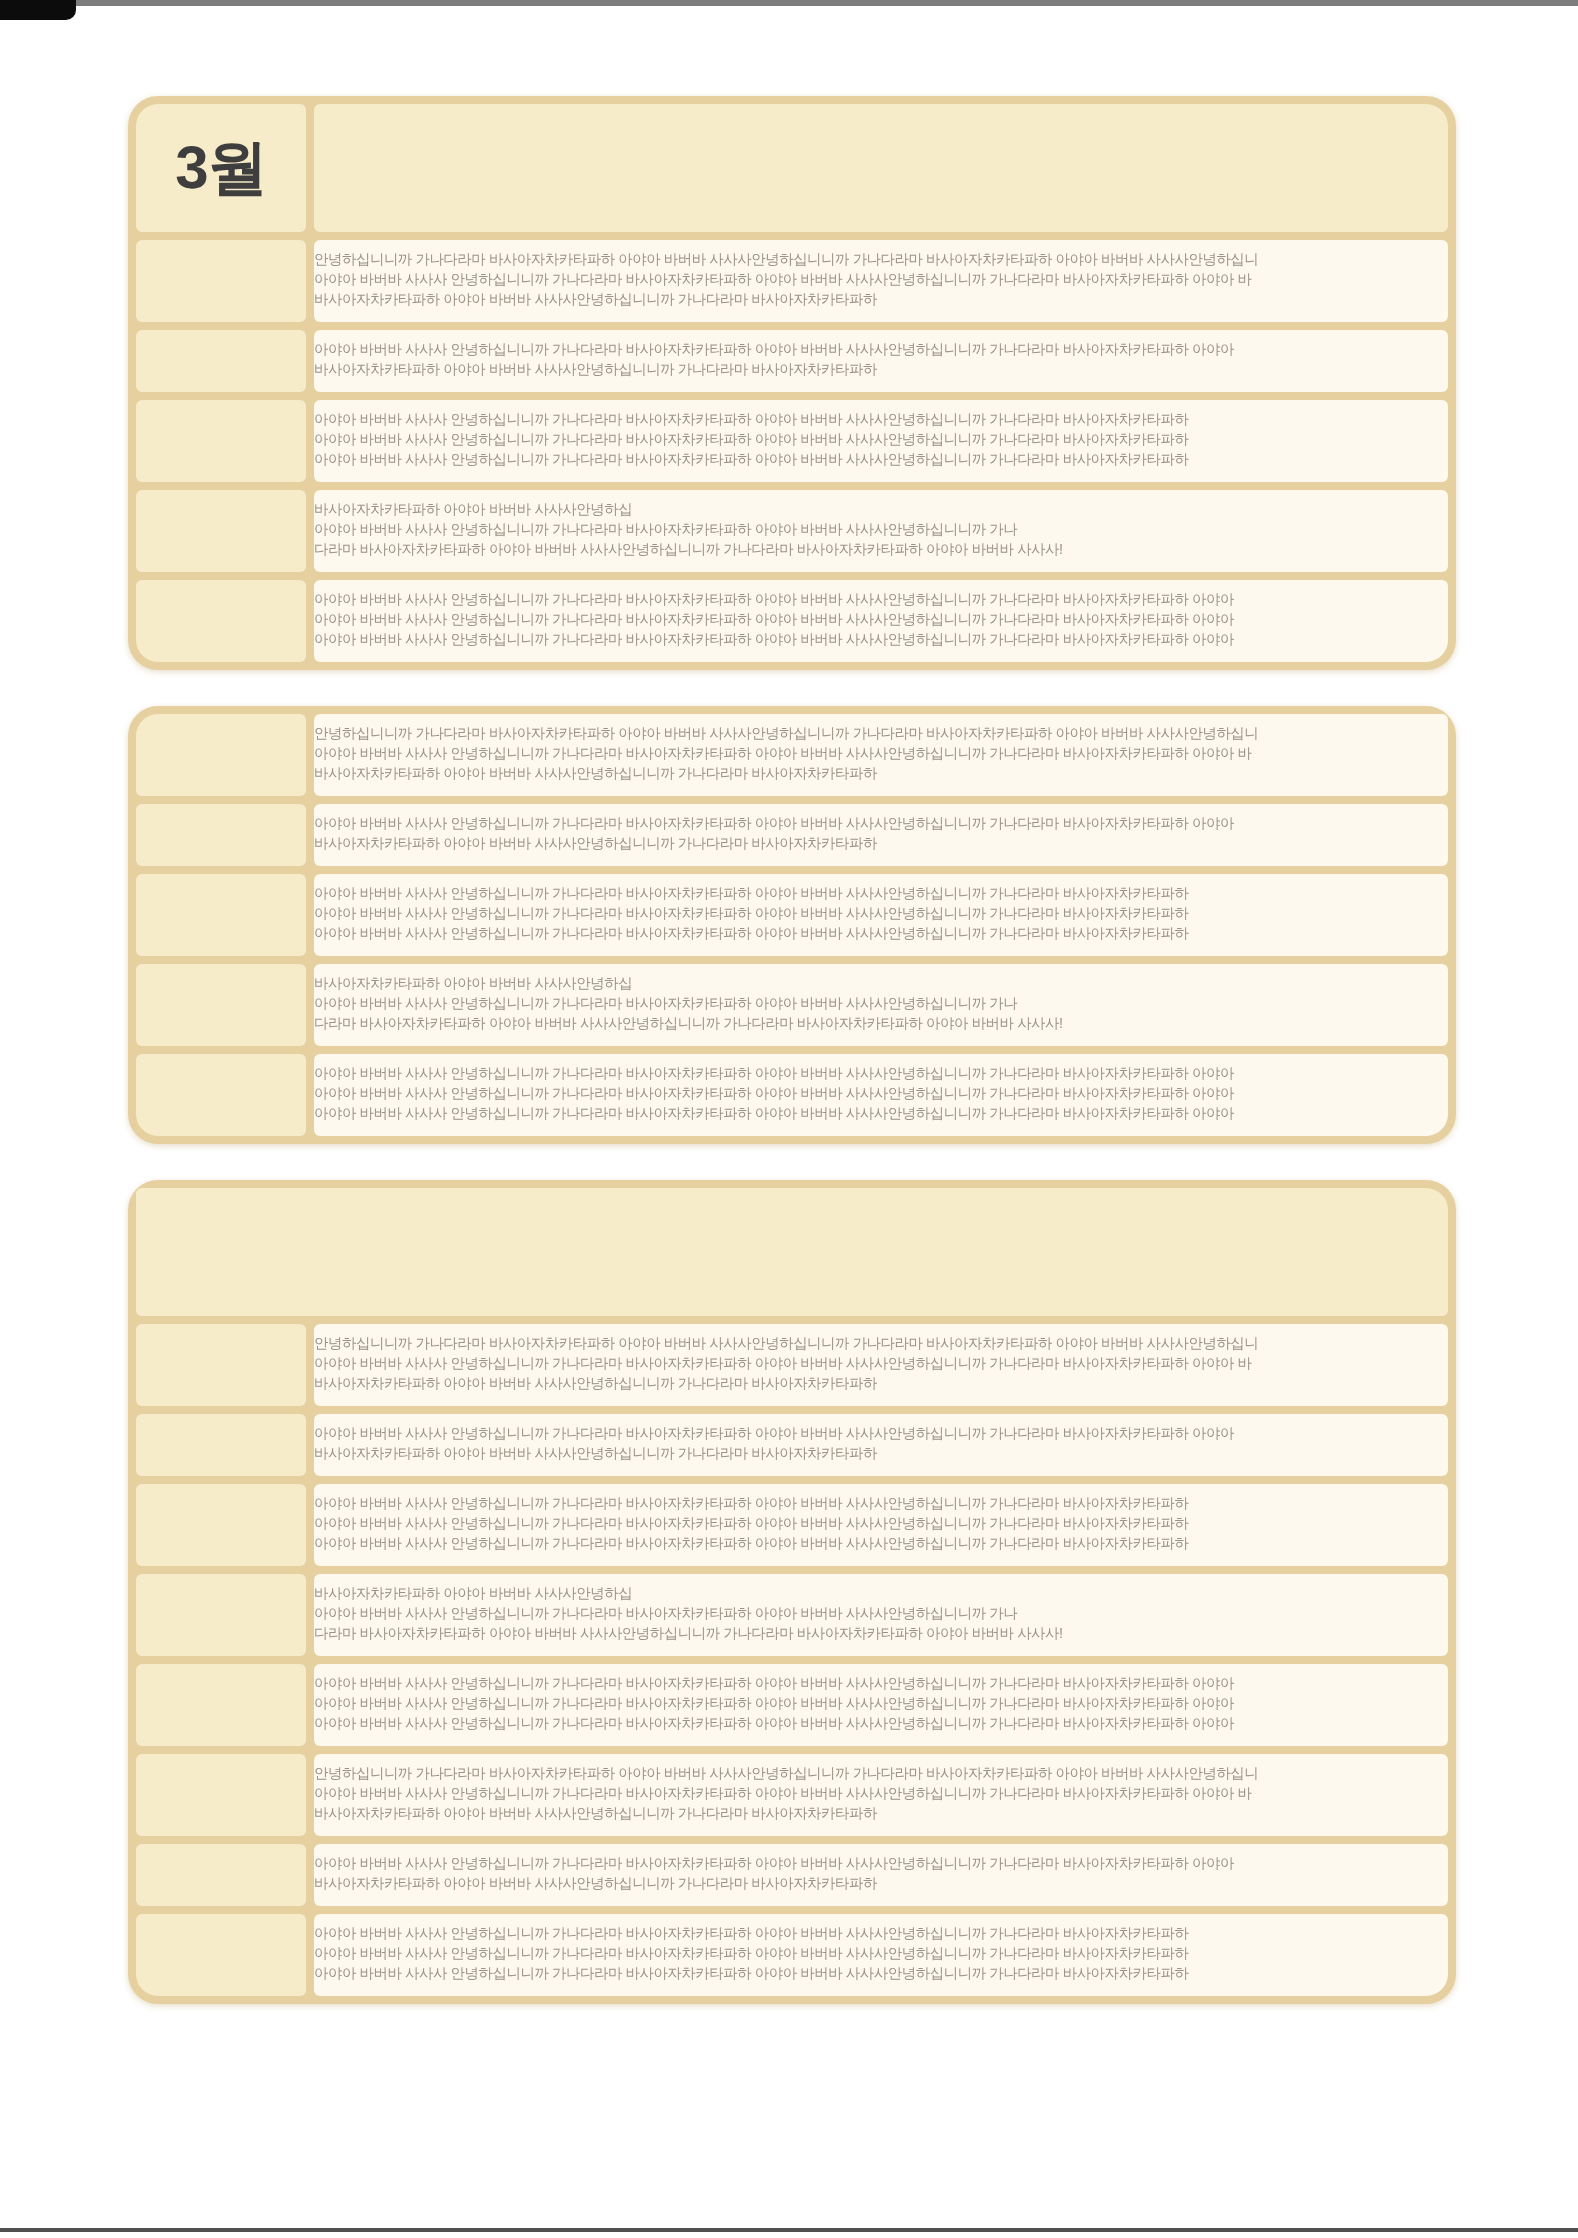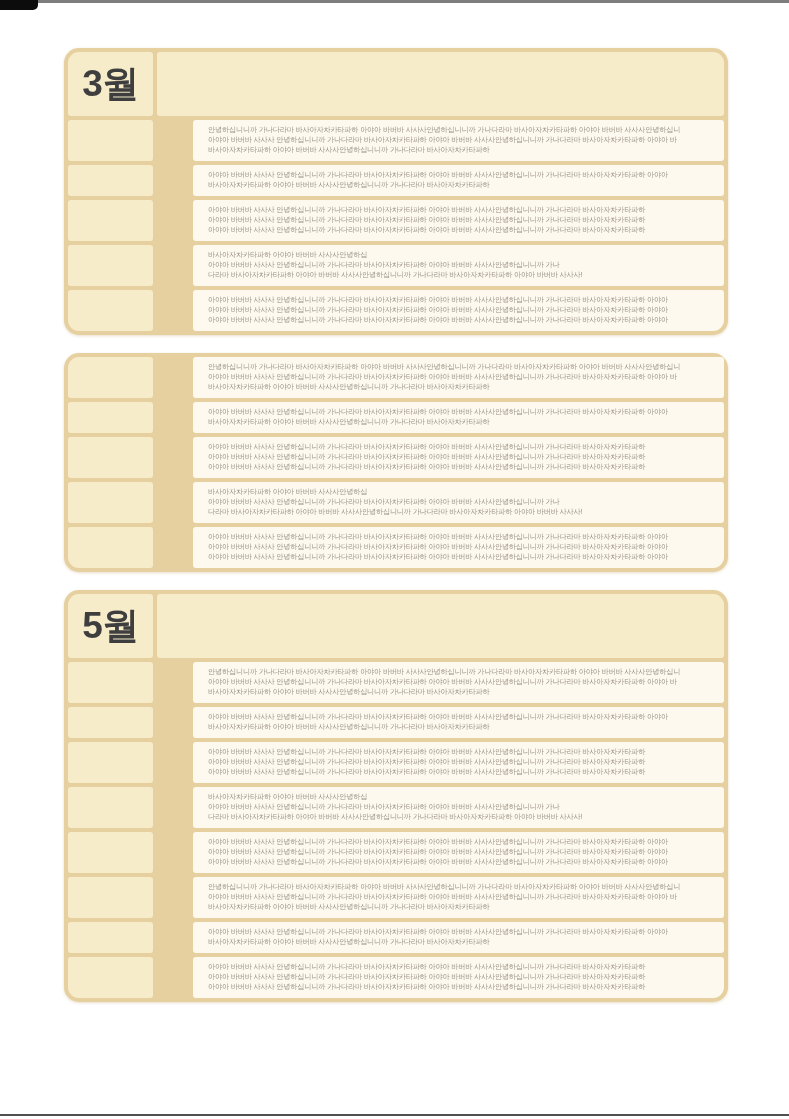--- a/index.html
+++ b/index.html
@@ -66,31 +66,30 @@
   .header-row .label-cell {
     display: flex;
     align-items: center;
     justify-content: center;
   }
   .header-content {
     flex: 1;
     background: var(--cell-tan, #f7ecca);
   }
   .month-label {
-    font-size: 37px;
+    font-size: 30px;
     font-weight: 800;
     color: var(--month-text, #3e3e3e);
     letter-spacing: -0.5px;
   }
   .text-cell {
     flex: 1;
     background: var(--cell-cream, #fdf9ee);
-    padding: 5px 9px 6px 15px;
+    padding: 5px 9px 6px 0;
     overflow: hidden;
-    margin-left: 36px;
   }
   .line {
     font-size: 7.2px;
     line-height: 10px;
     letter-spacing: -0.2px;
     color: var(--body-text, #9b9186);
     white-space: nowrap;
     overflow: hidden;
   }
   
@@ -201,23 +200,20 @@
     <div class="cell text-cell">
             <div class="line">아야아 바버바 사사사 안녕하십니니까 가나다라마 바사아자차카타파하 아야아 바버바 사사사안녕하십니니까 가나다라마 바사아자차카타파하 아야아</div>
             <div class="line">아야아 바버바 사사사 안녕하십니니까 가나다라마 바사아자차카타파하 아야아 바버바 사사사안녕하십니니까 가나다라마 바사아자차카타파하 아야아</div>
             <div class="line">아야아 바버바 사사사 안녕하십니니까 가나다라마 바사아자차카타파하 아야아 바버바 사사사안녕하십니니까 가나다라마 바사아자차카타파하 아야아</div>
           </div>
   </div>
 </section>
 
   <section class="card">
     <div class="row header-row">
-      <div class="cell label-cell">
-        <span class="month-label">5월</span>
-      </div>
       <div class="cell header-content"></div>
     </div>
 
   <div class="row">
     <div class="cell label-cell"></div>
     <div class="cell text-cell">
             <div class="line">안녕하십니니까 가나다라마 바사아자차카타파하 아야아 바버바 사사사안녕하십니니까 가나다라마 바사아자차카타파하 아야아 바버바 사사사안녕하십니</div>
             <div class="line">아야아 바버바 사사사 안녕하십니니까 가나다라마 바사아자차카타파하 아야아 바버바 사사사안녕하십니니까 가나다라마 바사아자차카타파하 아야아 바</div>
             <div class="line">바사아자차카타파하 아야아 바버바 사사사안녕하십니니까 가나다라마 바사아자차카타파하</div>
           </div>

